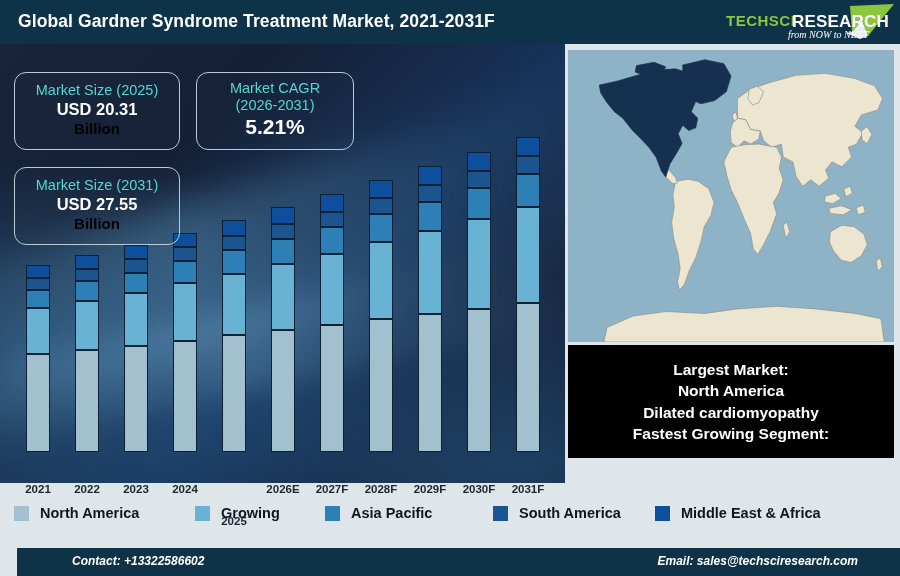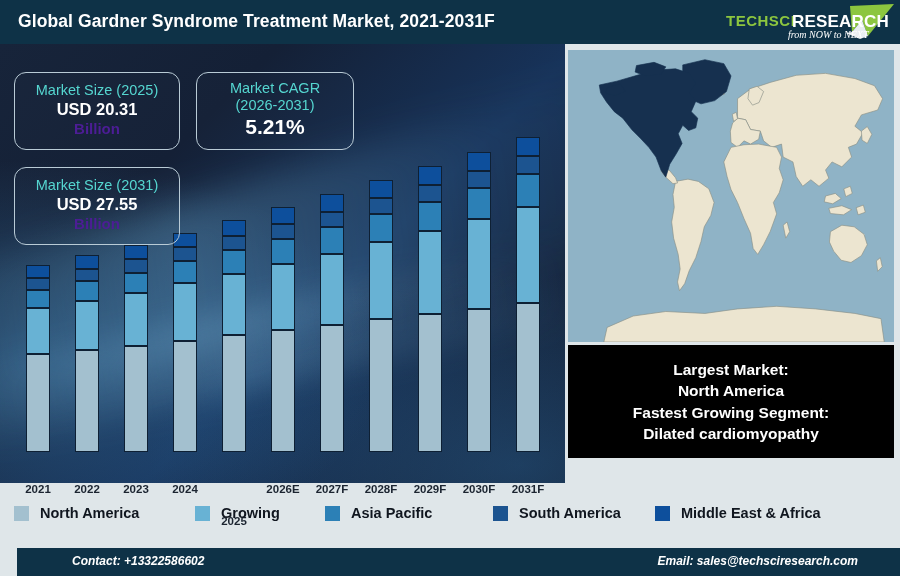--- a/index.html
+++ b/index.html
@@ -92,21 +92,21 @@
     line-height: 1.18;
   }
   .kpi-val {
     color: #ffffff;
     font-weight: bold;
     font-size: 16.5px;
     line-height: 1.25;
   }
   .kpi-val.big { font-size: 21px; }
   .kpi-unit {
-    color: #4c1d95;
+    color: #000000;
     font-weight: bold;
     font-size: 15px;
     line-height: 1.25;
   }
   #kpi-size-2025 { left: 14px;  top: 72px;  width: 166px; height: 78px; padding-top: 9px; }
   #kpi-cagr      { left: 196px; top: 72px;  width: 158px; height: 78px; padding-top: 7px; }
   #kpi-size-2031 { left: 14px;  top: 167px; width: 166px; height: 78px; padding-top: 9px; }
 
   
   .bars-layer {
@@ -385,22 +385,22 @@
 
         <path fill="#16304f" stroke="#16304f" d="M210 48 L264 38 L300 52 L286 74 L238 80 L206 68 Z"></path>
         <path fill="#16304f" stroke="#16304f" d="M120 116 L160 104 L176 126 L146 140 L116 134 Z"></path>
       </g>
     </svg>
   </div>
 
   <div class="callout">
     <div>Largest Market:</div>
     <div>North America</div>
+    <div>Dilated cardiomyopathy</div>
     <div>Fastest Growing Segment:</div>
-    <div>Dilated cardiomyopathy</div>
   </div>
 
   <div class="legend" id="legend">
       <div class="legend-item" style="position: absolute; left: 14px;">
         <span class="legend-swatch" style="background: rgb(163, 192, 207);"></span>
         <span class="legend-label">North America</span>
       </div>
       <div class="legend-item" style="position: absolute; left: 195px;">
         <span class="legend-swatch" style="background: rgb(104, 178, 212);"></span>
         <span class="legend-label">Growing</span>

